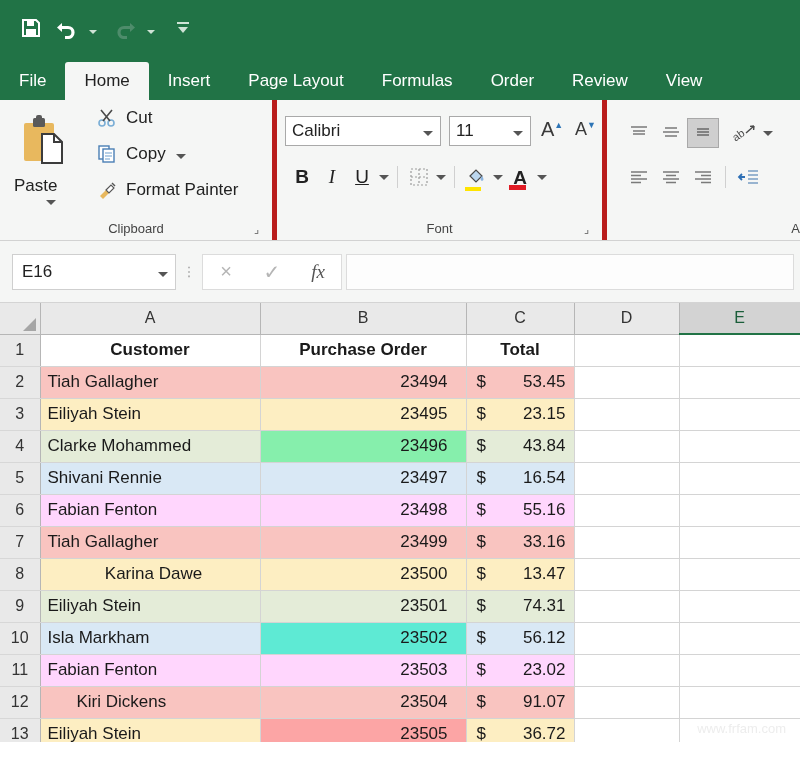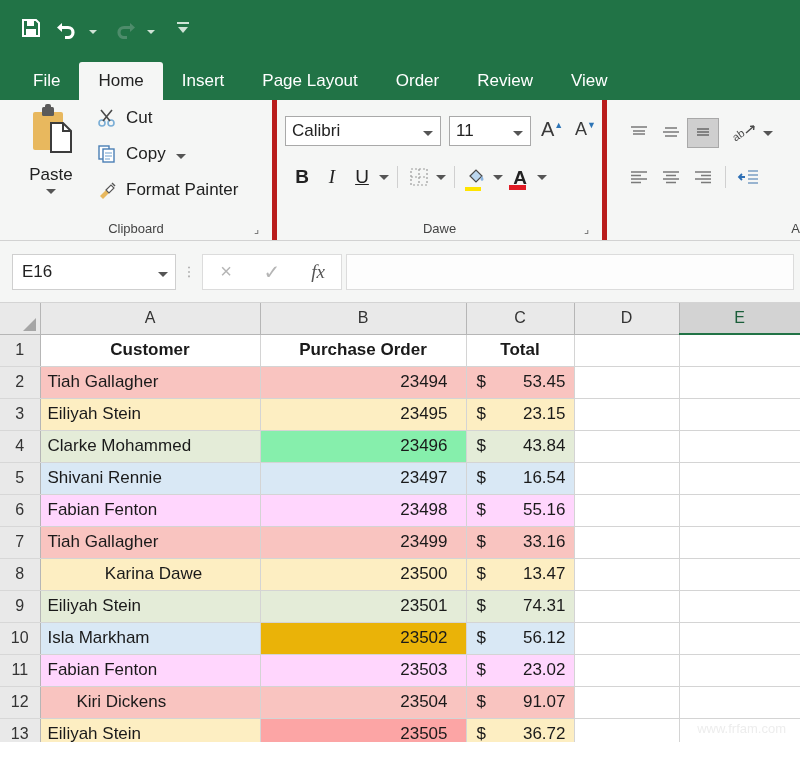--- a/index.html
+++ b/index.html
@@ -25,21 +25,21 @@
     padding-bottom:11px;box-sizing:border-box;margin-right:8px;
   }
   .caret-dn{
     width:0;height:0;border-left:4px solid transparent;border-right:4px solid transparent;
     border-top:4px solid #cfe3d6;
   }
 
   
   .tabs{
     height:45px;background:#217346;display:flex;align-items:flex-end;
-    padding-left:14px;box-sizing:border-box;position:relative;
+    box-sizing:border-box;position:relative;
   }
   .tab{
     height:38px;line-height:38px;padding:0 19px;color:#ffffff;font-size:17px;
     box-sizing:border-box;white-space:nowrap;
   }
   .tab.active{
     background:#f5f6f5;color:#222222;border-radius:3px 3px 0 0;
   }
 
   
@@ -54,21 +54,21 @@
     font-size:13px;color:#444444;
   }
   .dlauncher{
     position:absolute;bottom:5px;right:6px;width:12px;height:12px;
     color:#555;font-size:11px;line-height:12px;
   }
 
   
   .g-clip{width:272px;padding:8px 0 0 0;}
   .paste-wrap{
-    position:absolute;left:14px;top:3px;width:74px;text-align:center;
+    position:absolute;left:14px;top:14px;width:74px;
   }
   .paste-label{font-size:17px;color:#222;margin-top:2px;}
   .paste-caret{margin-top:4px;display:flex;justify-content:center;}
   .clip-items{position:absolute;left:92px;top:0;}
   .clip-row{display:flex;align-items:center;height:36px;}
   .clip-ico{width:30px;display:flex;align-items:center;justify-content:center;}
   .clip-txt{font-size:17px;color:#222;margin-left:4px;white-space:nowrap;}
   .clip-caret{margin-left:10px;}
 
   
@@ -214,20 +214,21 @@
         <path d="M4 8 L14 8 L9 14 Z" fill="#cfe3d6"></path>
       </svg>
     </div>
   </div>
 
   <div class="tabs">
     <div class="tab">File</div>
     <div class="tab active">Home</div>
     <div class="tab">Insert</div>
     <div class="tab">Page Layout</div>
+    <div class="tab">Formulas</div>
     <div class="tab">Order</div>
     <div class="tab">Review</div>
     <div class="tab">View</div>
   </div>
 
   <div class="ribbon">
 
     <div class="rgroup g-clip">
       <div class="paste-wrap">
         <svg width="56" height="56" viewBox="0 0 56 56">
@@ -333,21 +334,21 @@
         </div>
         <div class="fbtn" style="position:relative;font-weight:bold;font-size:19px;">
           <span style="line-height:17px;">A</span>
           <span style="position:absolute;left:4px;bottom:2px;width:17px;height:5px;background:#e01b24;"></span>
         </div>
         <div class="mini-caret">
           <span style="display:inline-block;width:0;height:0;border-left:5px solid transparent;border-right:5px solid transparent;border-top:5px solid #555;"></span>
         </div>
       </div>
 
-      <div class="glabel">Dawe</div>
+      <div class="glabel">Font</div>
       <div class="dlauncher">⌟</div>
     </div>
 
     <div class="rgroup g-align">
       <div class="alrow1">
         <div class="abtn">
           <svg width="22" height="18" viewBox="0 0 22 18">
             <path d="M3 3h16M5 7h12M5 10h12" stroke="#7a7a7a" stroke-width="1.6"></path>
           </svg>
         </div>
@@ -508,21 +509,21 @@
             <td class="rowh">9</td>
             <td class="cell name" style="background: rgb(228, 236, 216);">Eiliyah Stein</td>
             <td class="cell po" style="background: rgb(228, 236, 216);">23501</td>
             <td class="cell total" style="background: rgb(228, 236, 216);"><span class="dollar">$</span><span>74.31</span></td>
             <td class="cell empty"></td>
             <td class="cell empty"></td>
           </tr>
           <tr>
             <td class="rowh">10</td>
             <td class="cell name" style="background: rgb(217, 232, 245);">Isla Markham</td>
-            <td class="cell po" style="background: #eab308;">23502</td>
+            <td class="cell po" style="background: #5eead4;">23502</td>
             <td class="cell total" style="background: rgb(217, 232, 245);"><span class="dollar">$</span><span>56.12</span></td>
             <td class="cell empty"></td>
             <td class="cell empty"></td>
           </tr>
           <tr>
             <td class="rowh">11</td>
             <td class="cell name" style="background: rgb(255, 214, 253);">Fabian Fenton</td>
             <td class="cell po" style="background: rgb(255, 214, 253);">23503</td>
             <td class="cell total" style="background: rgb(255, 214, 253);"><span class="dollar">$</span><span>23.02</span></td>
             <td class="cell empty"></td>

